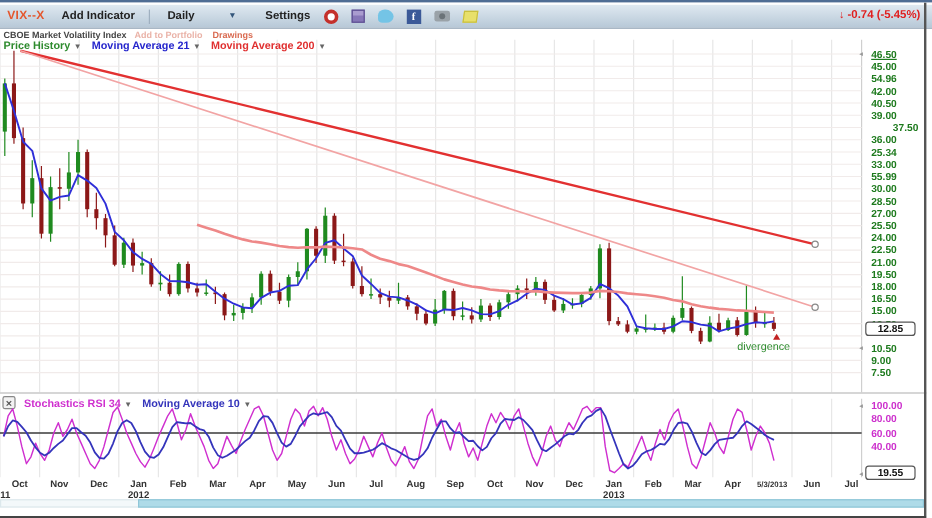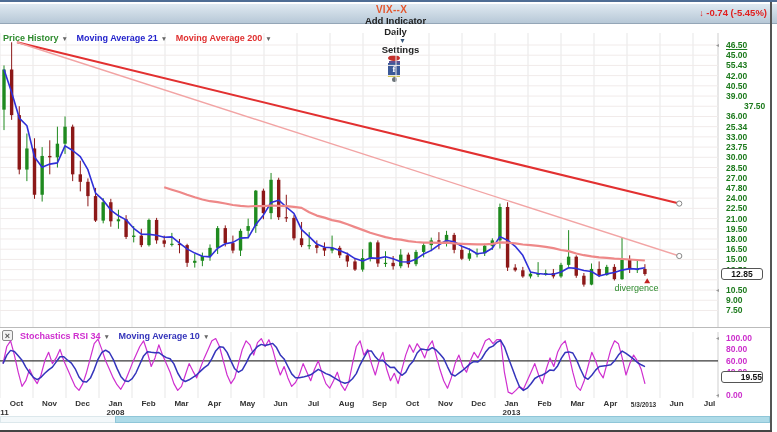--- a/index.html
+++ b/index.html
@@ -2,21 +2,21 @@
 <html><head>
 <meta charset="utf-8">
 <style>
   * { margin:0; padding:0; box-sizing:border-box; }
   body { font-family:"Liberation Sans", sans-serif; background:#fff; }
   #app { position:relative; width:777px; height:432px; background:#fff; overflow:hidden; border-top:2px solid #4f6d94; }
 
   
   #toolbar { position:absolute; left:0; top:2px; width:777px; height:20px;
     background:linear-gradient(#dfe9f1, #b7c8d7); border-bottom:1px solid #94a6b7;
-    display:flex; align-items:center; font-size:9.5px; font-weight:bold; color:#222;flex-direction:column; }
+    display:flex; align-items:center; font-size:9.5px; font-weight:bold; color:#222; }
   .tb-item { margin-left:14px; cursor:default; white-space:nowrap; }
   #symbol { margin-left:6px; color:#e4572e; font-size:10px; letter-spacing:.3px; }
   .tb-sep { width:1px; height:12px; background:#9fb0c0; margin-left:12px; }
   .dd-arrow { color:#33557a; font-size:7px; margin-left:28px; }
   .icon { display:inline-block; margin-left:11px; position:relative; }
   .ic-alarm { width:12px; height:12px; border:3px solid #c4302b; border-radius:50%; background:#fff; }
   .ic-cube  { width:11px; height:11px; background:#8677b8; border:1px solid #5d4f91; box-shadow:inset 0 4px 0 #a99ccf; }
   .ic-twitter{ width:13px; height:11px; background:#74c4e6; border-radius:45% 55% 50% 30%; }
   .ic-fb { width:12px; height:12px; background:#3b5998; color:#fff; font:bold 9px/12px "Liberation Serif",serif; text-align:center; }
   .ic-camera { width:13px; height:9px; background:#9aa2a8; border-radius:2px; }
@@ -76,20 +76,25 @@
     <span class="tb-item" style="margin-left:24px">Settings</span>
     <span class="icon ic-alarm"></span>
     <span class="icon ic-cube"></span>
     <span class="icon ic-twitter"></span>
     <span class="icon ic-fb">f</span>
     <span class="icon ic-camera"></span>
     <span class="icon ic-note"></span>
     <span id="quote-change"><span class="dn">↓</span> <span>-0.74 (-5.45%)</span></span>
   </div>
 
+  <div id="subheader">
+    <span id="index-name">CBOE Market Volatility Index</span>
+    <span id="add-portfolio">Add to Portfolio</span>
+    <span id="drawings">Drawings</span>
+  </div>
 
   <div id="legend">
     <span class="lg" id="lg-price" style="color: rgb(46, 139, 46);"><span>Price History</span><span class="tri">▼</span></span>
     <span class="lg" id="lg-ma21" style="color: rgb(37, 37, 204);"><span>Moving Average 21</span><span class="tri">▼</span></span>
     <span class="lg" id="lg-ma200" style="color: rgb(224, 48, 48);"><span>Moving Average 200</span><span class="tri">▼</span></span>
   </div>
 
   <svg id="main-svg" width="720" height="294">
       <line x1="0" y1="0" x2="0" y2="294" stroke="#e7e7e7" stroke-width="1"></line>
       <line x1="33" y1="0" x2="33" y2="294" stroke="#e7e7e7" stroke-width="1"></line>
@@ -352,33 +357,33 @@
       <line x1="693" y1="0" x2="693" y2="66" stroke="#e7e7e7" stroke-width="1"></line>
       <line x1="718" y1="0" x2="718" y2="66" stroke="#cfcfcf"></line>
       <line x1="0" y1="28.799999999999997" x2="718" y2="28.799999999999997" stroke="#3a3a3a" stroke-width="1.3"></line>
       <polyline points="3.0,31.6 6.8,14.5 10.6,8.8 14.4,23.1 18.2,40.2 22.0,54.4 25.8,48.7 29.6,37.3 33.4,45.9 37.2,51.6 41.0,43.0 44.8,28.8 48.6,20.3 52.4,31.6 56.2,25.9 60.0,17.4 63.8,28.8 67.6,37.3 71.4,45.9 75.2,54.4 79.0,58.4 82.8,51.6 86.6,40.2 90.4,25.9 94.2,11.7 98.0,7.1 101.8,17.4 105.6,28.8 109.4,37.3 113.2,45.9 117.0,52.7 120.8,57.3 124.6,50.5 128.4,41.3 132.2,31.6 136.0,23.1 139.8,14.5 143.6,8.8 147.4,20.3 151.2,34.5 155.0,25.9 158.8,12.8 162.6,23.1 166.3,31.6 170.1,40.2 173.9,51.6 177.7,58.4 181.5,54.4 185.3,43.0 189.1,31.6 192.9,39.1 196.7,45.9 200.5,35.6 204.3,25.9 208.1,17.4 211.9,8.8 215.7,6.6 219.5,14.5 223.3,28.8 227.1,43.0 230.9,51.6 234.7,45.9 238.5,31.6 242.3,17.4 246.1,8.8 249.9,12.8 253.7,23.1 257.5,10.6 261.3,6.6 265.1,14.5 268.9,7.7 272.7,17.4 276.5,31.6 280.3,43.0 284.1,34.5 287.9,45.9 291.7,54.4 295.5,50.5 299.3,43.0 303.1,31.6 306.9,40.2 310.7,48.7 314.5,37.3 318.3,28.8 322.1,41.3 325.9,51.6 329.7,56.2 333.5,48.7 337.3,40.2 341.1,52.7 344.9,58.4 348.7,50.5 352.5,31.6 356.3,14.5 360.1,8.8 363.9,23.1 367.7,17.4 371.5,31.6 375.3,43.0 379.1,28.8 382.9,20.3 386.7,37.3 390.5,48.7 394.3,41.3 398.1,51.6 401.9,37.3 405.7,23.1 409.5,12.8 413.3,20.3 417.1,11.7 420.9,17.4 424.7,25.9 428.5,14.5 432.3,8.8 436.1,23.1 439.9,37.3 443.7,48.7 447.5,56.2 451.3,45.9 455.1,31.6 458.9,23.1 462.7,34.5 466.5,40.2 470.3,28.8 474.1,20.3 477.9,25.9 481.7,17.4 485.4,8.8 489.2,6.6 493.0,11.7 496.8,7.7 500.6,7.7 504.4,40.2 508.2,60.1 512.0,61.9 515.8,58.4 519.6,54.4 523.4,57.3 527.2,48.7 531.0,40.2 534.8,31.6 538.6,43.0 542.4,51.6 546.2,37.3 550.0,25.9 553.8,34.5 557.6,20.3 561.4,12.8 565.2,8.8 569.0,23.1 572.8,40.2 576.6,54.4 580.4,58.4 584.2,48.7 588.0,34.5 591.8,20.3 595.6,28.8 599.4,40.2 603.2,45.9 607.0,31.6 610.8,17.4 614.6,8.8 618.4,11.7 622.2,25.9 626.0,43.0 629.8,31.6 633.6,23.1 637.4,28.8 641.2,37.3 645.0,51.9" fill="none" stroke="#cf2fcf" stroke-width="1.2" stroke-linejoin="round"></polyline>
       <polyline points="3.0,31.6 6.8,23.1 10.6,18.4 14.4,19.5 18.2,23.7 22.0,28.2 25.8,35.1 29.6,40.8 33.4,45.3 37.2,47.6 41.0,45.3 44.8,41.3 48.6,37.9 52.4,35.1 56.2,29.9 60.0,24.8 63.8,24.8 67.6,28.2 71.4,31.1 75.2,36.8 79.0,45.0 82.8,49.5 86.6,50.1 90.4,46.1 94.2,37.6 98.0,27.3 101.8,20.5 105.6,18.2 109.4,20.5 113.2,27.3 117.0,36.4 120.8,44.4 124.6,48.7 128.4,49.5 132.2,46.7 136.0,40.8 139.8,32.2 143.6,23.9 147.4,19.7 151.2,20.3 155.0,20.8 158.8,20.5 162.6,23.3 166.3,25.6 170.1,26.7 173.9,31.9 177.7,41.0 181.5,47.3 185.3,49.5 189.1,47.8 192.9,45.3 196.7,42.8 200.5,39.1 204.3,35.6 208.1,32.8 211.9,26.7 215.7,18.9 219.5,14.7 223.3,15.2 227.1,20.4 230.9,28.9 234.7,36.8 238.5,40.2 242.3,37.9 246.1,31.1 249.9,23.3 253.7,18.8 257.5,14.5 261.3,12.4 265.1,13.5 268.9,12.5 272.7,11.4 276.5,15.6 280.3,22.9 284.1,26.9 287.9,34.5 291.7,41.9 295.5,45.7 299.3,45.7 303.1,45.1 306.9,44.0 310.7,42.8 314.5,40.2 318.3,37.3 322.1,39.3 325.9,41.6 329.7,43.0 333.5,45.3 337.3,47.6 341.1,49.9 344.9,51.3 348.7,50.1 352.5,46.7 356.3,41.6 360.1,32.8 363.9,25.7 367.7,19.1 371.5,19.1 375.3,24.8 379.1,28.8 382.9,28.2 386.7,32.2 390.5,35.6 394.3,35.3 398.1,39.9 401.9,43.3 405.7,40.4 409.5,33.2 413.3,29.0 417.1,21.0 420.9,17.1 424.7,17.6 428.5,18.0 432.3,15.7 436.1,18.0 439.9,22.0 443.7,26.5 447.5,34.8 451.3,42.3 455.1,44.0 458.9,41.1 462.7,38.3 466.5,35.1 470.3,31.6 474.1,29.4 477.9,29.9 481.7,26.5 485.4,20.3 489.2,15.8 493.0,14.1 496.8,10.4 500.6,8.5 504.4,14.8 508.2,25.5 512.0,35.5 515.8,45.7 519.6,55.0 523.4,58.4 527.2,56.2 531.0,51.8 534.8,46.5 538.6,44.2 542.4,43.0 546.2,40.8 550.0,37.9 553.8,38.5 557.6,33.9 561.4,26.2 565.2,20.5 569.0,19.9 572.8,21.0 576.6,27.9 580.4,37.0 584.2,45.0 588.0,47.3 591.8,43.3 595.6,38.1 599.4,34.5 603.2,33.9 607.0,33.4 610.8,32.8 614.6,28.8 618.4,23.1 622.2,19.1 626.0,21.4 629.8,24.2 633.6,27.1 637.4,30.5 641.2,32.8 645.0,34.6" fill="none" stroke="#3434bb" stroke-width="1.5" stroke-linejoin="round"></polyline>
     </svg>
 
   <div id="y-axis-main">
       <div class="yl" style="top: 38px; text-decoration: underline;">46.50</div>
       <div class="yl" style="top: 48.2101px;">45.00</div>
-      <div class="yl" style="top: 58.4201px;">55.43</div>
+      <div class="yl" style="top: 58.4201px;">54.96</div>
       <div class="yl" style="top: 68.6302px;">42.00</div>
       <div class="yl" style="top: 78.8402px;">40.50</div>
       <div class="yl" style="top: 89.0503px;">39.00</div>
       <div class="yl" style="top: 99.2603px; margin-left: 18px;">37.50</div>
       <div class="yl" style="top: 109.47px;">36.00</div>
       <div class="yl" style="top: 119.68px;">25.34</div>
       <div class="yl" style="top: 129.89px;">33.00</div>
-      <div class="yl" style="top: 140.101px;">23.75</div>
+      <div class="yl" style="top: 140.101px;">55.99</div>
       <div class="yl" style="top: 150.311px;">30.00</div>
       <div class="yl" style="top: 160.521px;">28.50</div>
       <div class="yl" style="top: 170.731px;">27.00</div>
-      <div class="yl" style="top: 180.941px;">47.80</div>
+      <div class="yl" style="top: 180.941px;">25.50</div>
       <div class="yl" style="top: 191.151px;">24.00</div>
       <div class="yl" style="top: 201.361px;">22.50</div>
       <div class="yl" style="top: 211.571px;">21.00</div>
       <div class="yl" style="top: 221.781px;">19.50</div>
       <div class="yl" style="top: 231.991px;">18.00</div>
       <div class="yl" style="top: 242.201px;">16.50</div>
       <div class="yl" style="top: 252.411px;">15.00</div>
       <div class="yl" style="top: 262.621px;">13.50</div>
       <div class="yl" style="top: 283.041px;">10.50</div>
       <div class="yl" style="top: 293.251px;">9.00</div>
@@ -412,24 +417,24 @@
       <div class="xl" style="left: 445.5px;">Nov</div>
       <div class="xl" style="left: 478.5px;">Dec</div>
       <div class="xl" style="left: 511.5px;">Jan</div>
       <div class="xl" style="left: 544.5px;">Feb</div>
       <div class="xl" style="left: 577.5px;">Mar</div>
       <div class="xl" style="left: 610.5px;">Apr</div>
       <div class="xl small" style="left: 643.5px;">5/3/2013</div>
       <div class="xl" style="left: 676.5px;">Jun</div>
       <div class="xl" style="left: 709.5px;">Jul</div>
       <div class="xyear" style="left: 0px;">2011</div>
-      <div class="xyear" style="left: 115.5px;">2008</div>
+      <div class="xyear" style="left: 115.5px;">2012</div>
       <div class="xyear" style="left: 511.5px;">2013</div>
     </div>
 
   <div class="price-box" id="price-box-main" style="top: 266.045px;">12.85</div>
-  <div class="price-box" id="price-box-sub" style="top: 369px; text-align: right;">19.55</div>
+  <div class="price-box" id="price-box-sub" style="top: 386px;">19.55</div>
 
   <div id="scroll-track"></div>
   <div id="scroll-thumb"></div>
   <div id="right-border"></div>
   <div id="bottom-border"></div>
 </div>
 
 </body></html>

